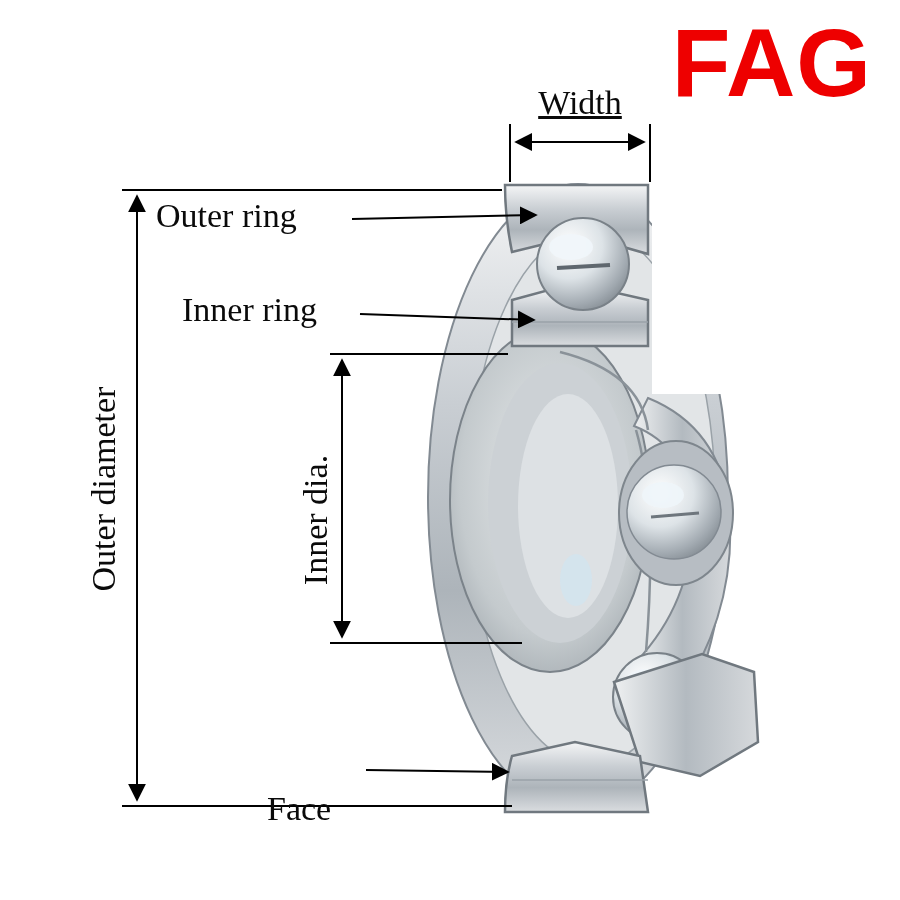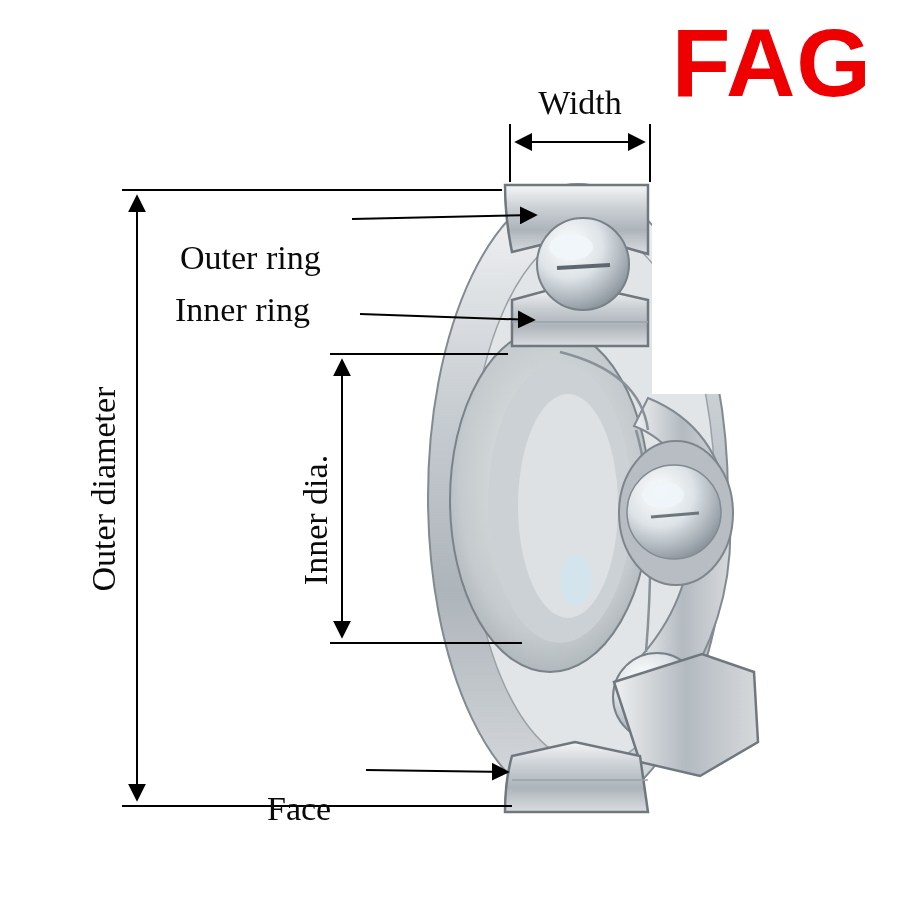--- a/index.html
+++ b/index.html
@@ -21,20 +21,21 @@
     color: #0a0a0a;
     font-size: 34px;
     line-height: 1;
     white-space: nowrap;
   }
   .vlabel {
     transform: translate(-50%, -50%) rotate(-90deg);
   }
   .hcenter {
     transform: translateX(-50%);
+    text-decoration: underline;
   }
   #logo {
     position: absolute;
     top: 22px;
     right: 28px;
     font-family: "Liberation Sans", sans-serif;
     font-weight: 700;
     font-size: 96px;
     line-height: 0.85;
     letter-spacing: 1px;
@@ -125,21 +126,21 @@
       <line x1="330" y1="354" x2="508" y2="354"></line>
       <line x1="330" y1="643" x2="522" y2="643"></line>
 
       <line x1="352" y1="219" x2="536" y2="215" marker-end="url(#arr)"></line>
       <line x1="360" y1="314" x2="534" y2="320" marker-end="url(#arr)"></line>
       <line x1="366" y1="770" x2="508" y2="772" marker-end="url(#arr)"></line>
     </g>
   </svg>
 
   <div class="label hcenter" style="left:580px; top:86px;">Width</div>
-  <div class="label" style="left:180px; top:199px;margin-top:42px;">Outer ring</div>
-  <div class="label" style="left:175px; top:293px;text-align:center;">Inner ring</div>
+  <div class="label" style="left:156px; top:199px;">Outer ring</div>
+  <div class="label" style="left:182px; top:293px;text-align:center;">Inner ring</div>
   <div class="label vlabel" style="left:104px; top:489px;">Outer diameter</div>
   <div class="label vlabel" style="left:316px; top:520px;">Inner dia.</div>
   <div class="label" style="left:267px; top:792px;">Face</div>
 
   <div id="logo">FAG</div>
 
 </div>
 
 </body></html>

